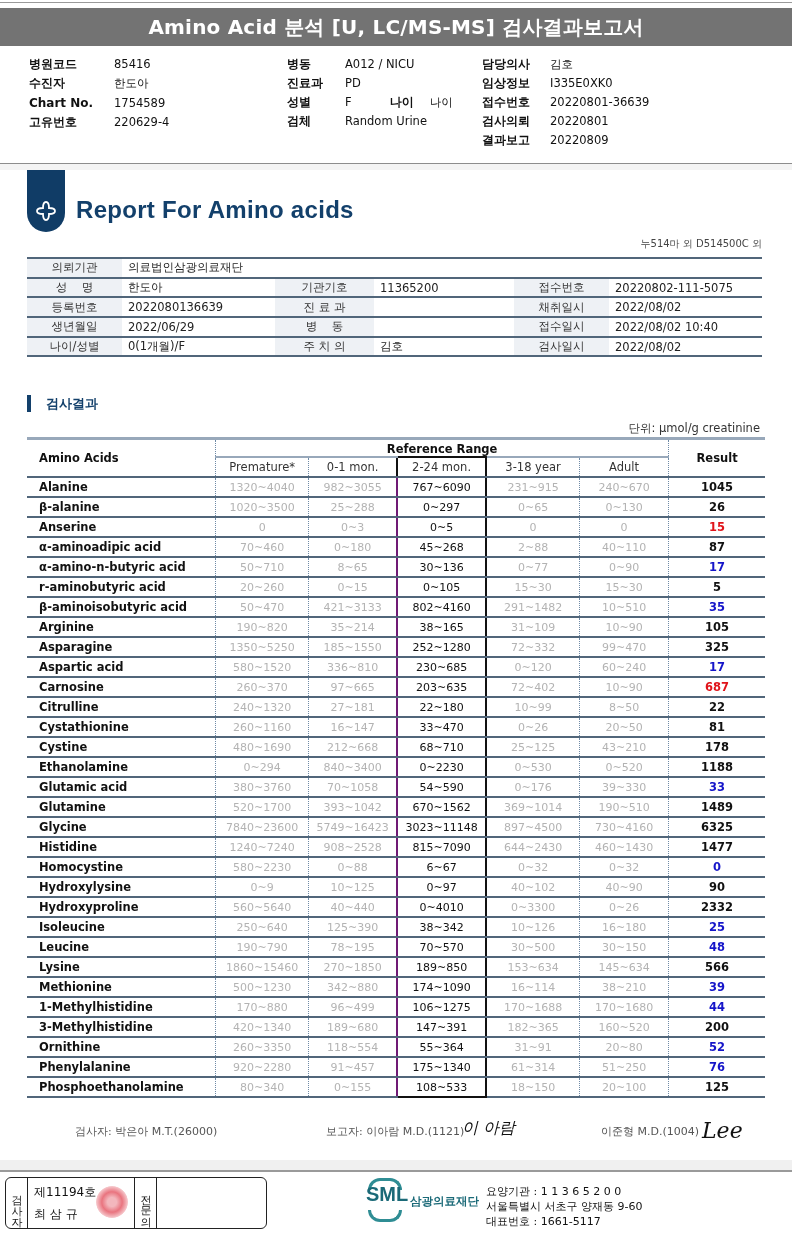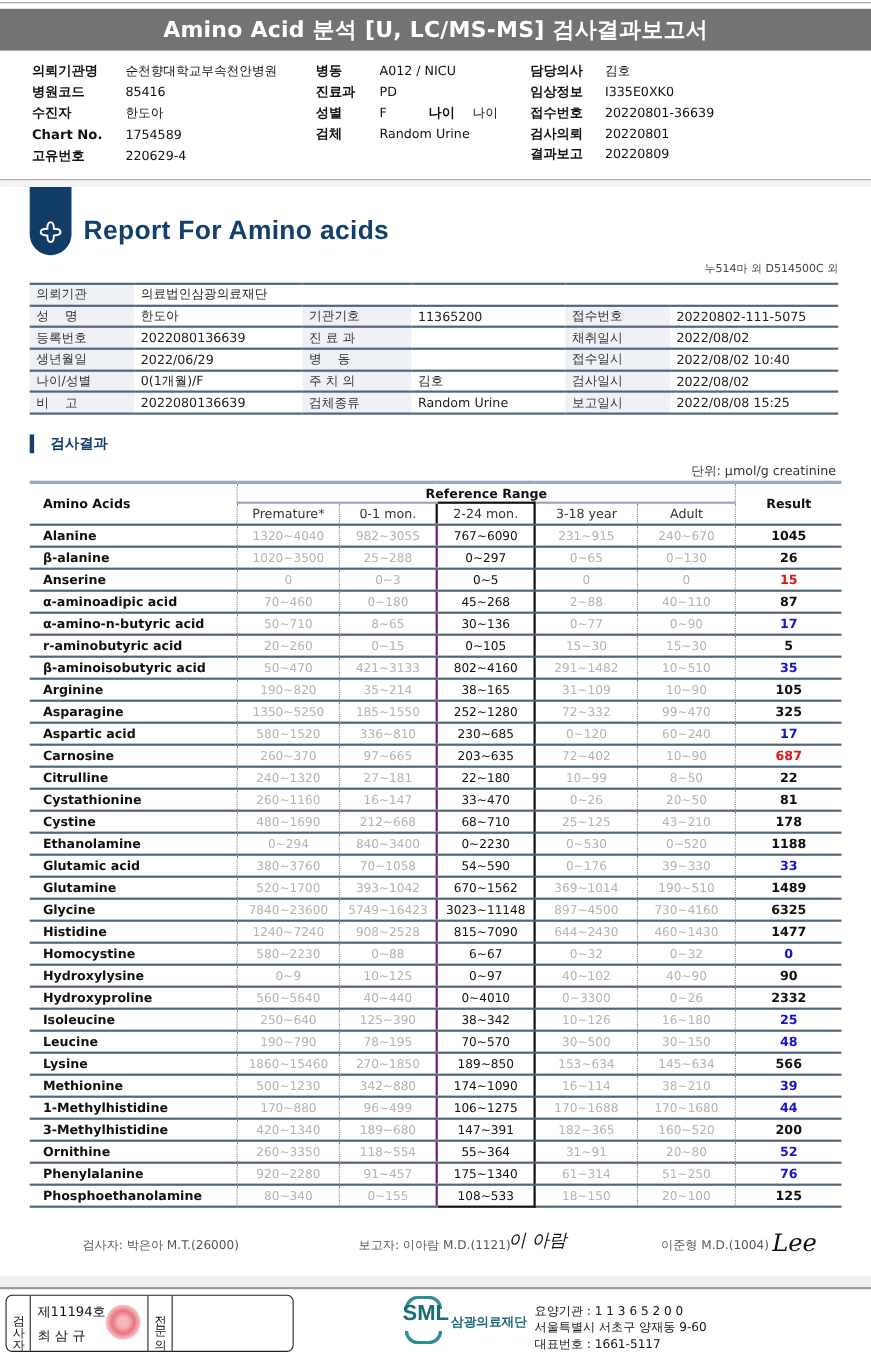--- a/index.html
+++ b/index.html
@@ -20,21 +20,21 @@
 
   .logo-shield { position: absolute; left: 27px; top: 170px; width: 38px; height: 62px; background: #103c66;
     border-radius: 0 0 19px 19px; }
   .report-title { position: absolute; left: 76px; top: 196px; font-size: 24px; font-weight: bold; color: #13406b;
     font-family: "Liberation Sans", sans-serif; letter-spacing: 0.3px; }
   .codes { position: absolute; right: 30px; top: 237px; font-size: 10px; color: #444; }
 
   table.patient { position: absolute; left: 27px; top: 257px; width: 735px; border-collapse: collapse; font-size: 11.5px; }
   table.patient td { height: 19.7px; border-bottom: 2px solid #51667a; padding: 0 6px; color: #222; }
   table.patient tr:first-child td { border-top: 2px solid #51667a; }
-  table.patient td.h { background: #eef1f5; text-align: left; color: #333; }
+  table.patient td.h { background: #eef1f5; text-align: center; color: #333; }
 
   .section-title { position: absolute; left: 27px; top: 395px; font-size: 13px; font-weight: bold; color: #13406b;
     border-left: 4px solid #13406b; padding-left: 15px; line-height: 17px; }
   .unit { position: absolute; right: 32px; top: 421px; font-size: 11.5px; color: #333; }
 
   table.results { position: absolute; left: 27px; top: 437px; width: 738px; border-collapse: collapse; font-size: 11.5px; }
   table.results th, table.results td { padding: 0; height: 20px; text-align: center; }
   table.results thead tr.top th { border-top: 3px solid #98a8ba; }
   table.results th { font-weight: bold; font-size: 11.5px; }
   table.results th.sub { font-weight: normal; color: #333; border-top: 2px solid #98a8ba; border-bottom: 2px solid #51667a; }
@@ -67,21 +67,20 @@
   .sml-name { position: absolute; left: 410px; top: 1194px; font-size: 11.5px; color: #1b6a78; font-weight: bold; }
   .org-info { position: absolute; left: 486px; top: 1184px; font-size: 11px; line-height: 15px; color: #111; }
 </style>
 </head>
 <body>
 
 <div class="topline"></div>
 <div class="title-bar">Amino Acid 분석 [U, LC/MS-MS] 검사결과보고서</div>
 
 <div class="info" style="left:29px; top:55px;" id="col1">
-    <div class="info-row"><span class="lbl" style="width: 85px;">의뢰기관명</span><span class="val">순천향대학교부속천안병원</span></div>
     <div class="info-row"><span class="lbl" style="width: 85px;">병원코드</span><span class="val">85416</span></div>
     <div class="info-row"><span class="lbl" style="width: 85px;">수진자</span><span class="val">한도아</span></div>
     <div class="info-row" style="margin-top: 1px;"><span class="lbl" style="width: 85px;">Chart No.</span><span class="val">1754589</span></div>
     <div class="info-row"><span class="lbl" style="width: 85px;">고유번호</span><span class="val">220629-4</span></div>
   </div>
 <div class="info" style="left:287px; top:55px;" id="col2">
     <div class="info-row"><span class="lbl" style="width: 58px;">병동</span><span class="val">A012 / NICU</span></div>
     <div class="info-row"><span class="lbl" style="width: 58px;">진료과</span><span class="val">PD</span></div>
     <div class="info-row"><span class="lbl" style="width: 58px;">성별</span><span class="val">F</span><span class="lbl" style="margin-left: 38px; width: 40px;">나이</span><span class="val">나이</span></div>
     <div class="info-row"><span class="lbl" style="width: 58px;">검체</span><span class="val">Random Urine</span></div>
@@ -135,28 +134,20 @@
         <td class="h" style="width: 95px; white-space: pre;">접수일시</td>
         <td style="width: 153px; white-space: pre;">2022/08/02 10:40</td>
       </tr>
       <tr>
         <td class="h" style="width: 95px; white-space: pre;">나이/성별</td>
         <td style="width: 153px; white-space: pre;">0(1개월)/F</td>
         <td class="h" style="width: 99px; white-space: pre;">주 치 의</td>
         <td style="width: 140px; white-space: pre;">김호</td>
         <td class="h" style="width: 95px; white-space: pre;">검사일시</td>
         <td style="width: 153px; white-space: pre;">2022/08/02</td>
-      </tr>
-      <tr>
-        <td class="h" style="width: 95px; white-space: pre;">비    고</td>
-        <td style="width: 153px; white-space: pre;">2022080136639</td>
-        <td class="h" style="width: 99px; white-space: pre;">검체종류</td>
-        <td style="width: 140px; white-space: pre;">Random Urine</td>
-        <td class="h" style="width: 95px; white-space: pre;">보고일시</td>
-        <td style="width: 153px; white-space: pre;">2022/08/08 15:25</td>
       </tr>
     </tbody>
 </table>
 
 <div class="section-title">검사결과</div>
 <div class="unit">단위: μmol/g creatinine</div>
 
 <table class="results">
   <thead>
     <tr class="top">

